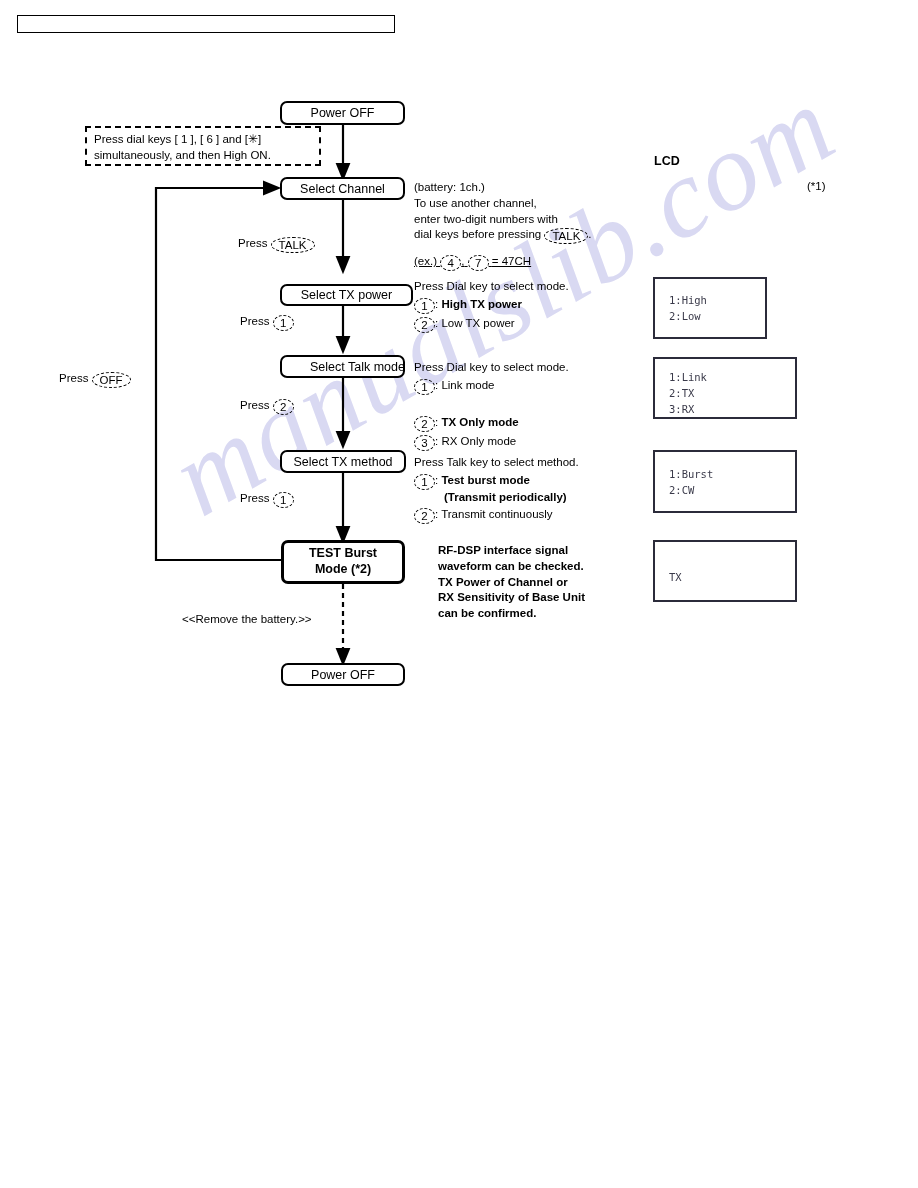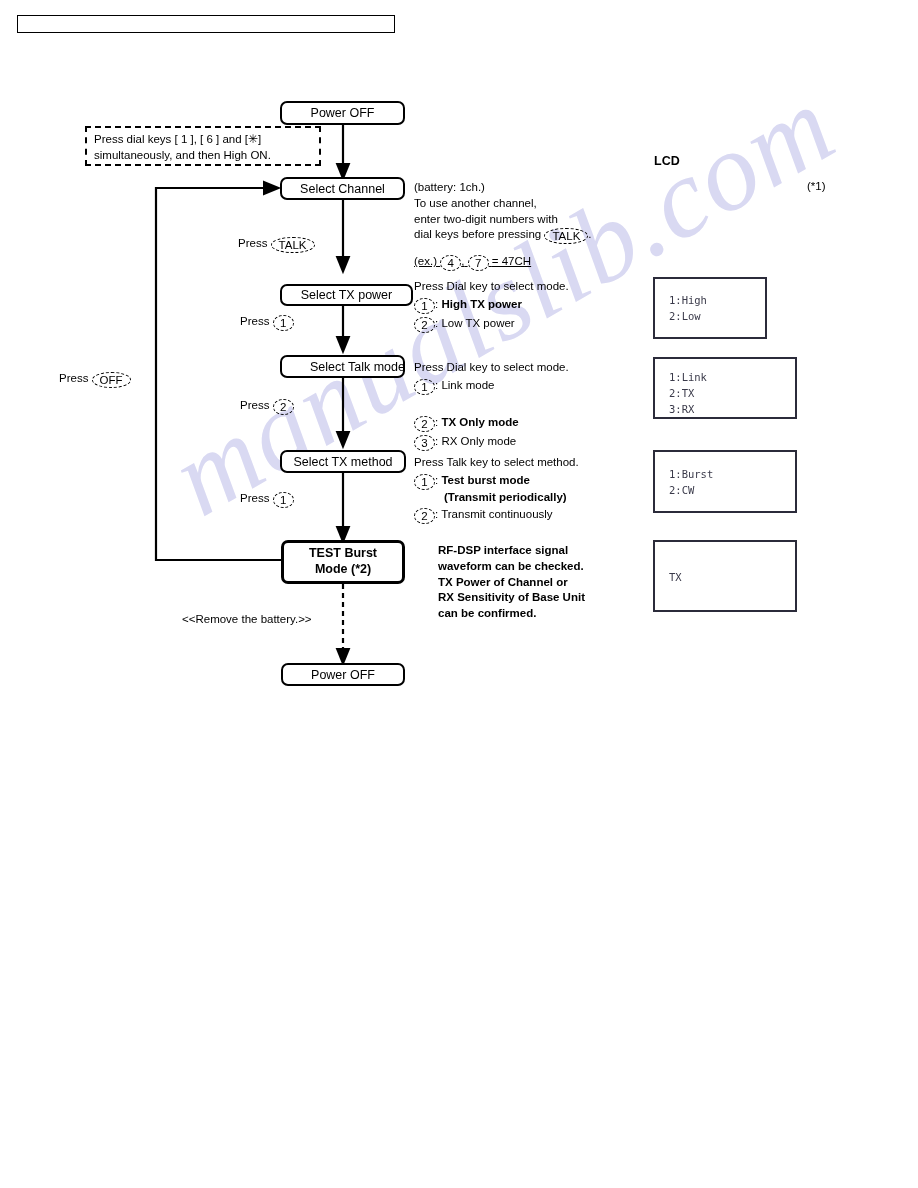--- a/index.html
+++ b/index.html
@@ -320,18 +320,18 @@
       <div class="lines" style="top:11px;">1:Link</div>
       <div class="lines" style="top:27px;">2:TX</div>
       <div class="lines" style="top:43px;">3:RX</div>
     </div>
 
     <div class="lcd" style="left:653px; top:450px; width:144px; height:63px;">
       <div class="lines" style="top:15px;">1:Burst</div>
       <div class="lines" style="top:31px;">2:CW</div>
     </div>
 
-    <div class="lcd" style="left:653px; top:540px; width:144px; height:72px;">
+    <div class="lcd" style="left:653px; top:540px; width:144px; height:62px;">
       <div class="lines" style="top:28px;">TX</div>
     </div>
 
   </div>
 </div>
 
 </body></html>

